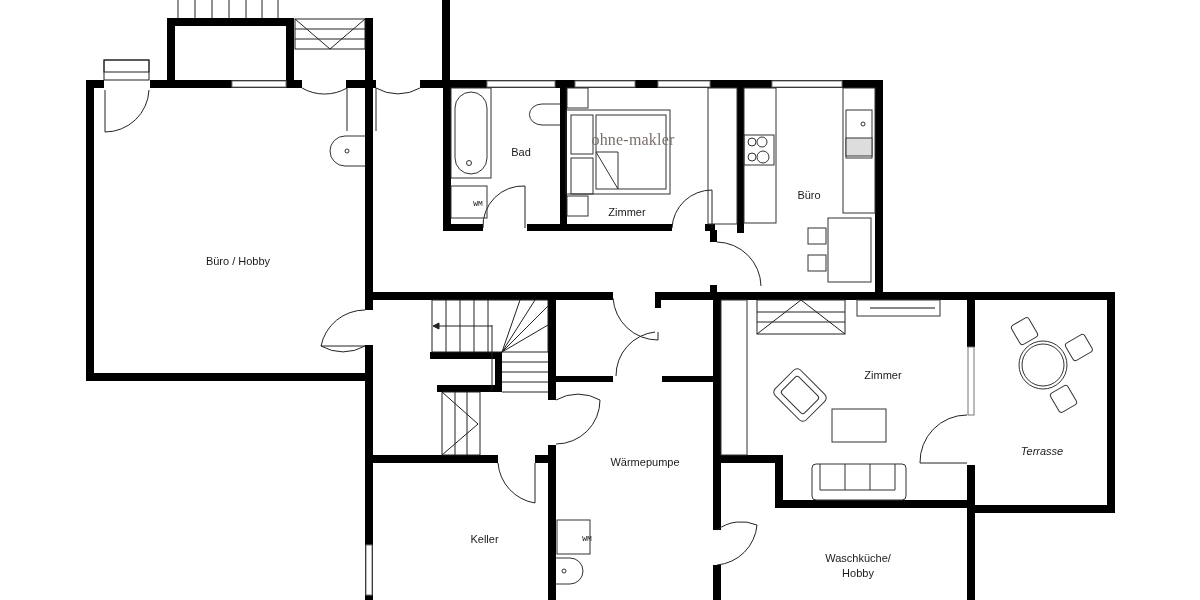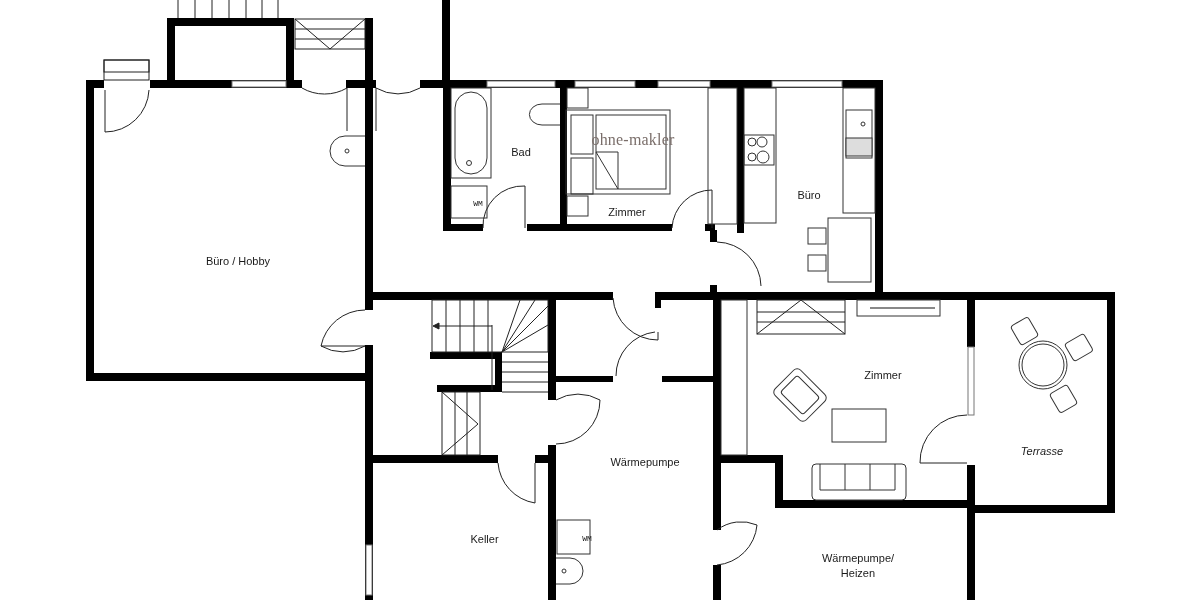--- a/index.html
+++ b/index.html
@@ -223,18 +223,18 @@
 
 <div class="room-label" style="left:238px;top:249px;margin-top:12px;">Büro / Hobby</div>
 <div class="room-label" style="left:521px;top:152px;">Bad</div>
 <div class="room-label" style="left:627px;top:212px;">Zimmer</div>
 <div class="room-label" style="left:809px;top:195px;">Büro</div>
 <div class="room-label" style="left:883px;top:375px;">Zimmer</div>
 <div class="room-label" style="left:1042px;top:451px;font-style:italic;">Terrasse</div>
 <div class="room-label" style="left:645px;top:462px;">Wärmepumpe</div>
 <div class="room-label" style="left:466px;top:539px;padding-left:37px;">Keller</div>
 <div class="room-label" style="left:858px;top:566px;">
-  <div>Wärmepumpe/</div>
-  <div>Heizen</div>
+  <div>Waschküche/</div>
+  <div>Hobby</div>
 </div>
 <div class="wm-label" style="left:464px;top:203px;">WM</div>
 <div class="wm-label" style="left:573px;top:538px;">WM</div>
 <div class="watermark" style="left:633px;top:140px;">ohne-makler</div>
 
 </body></html>

